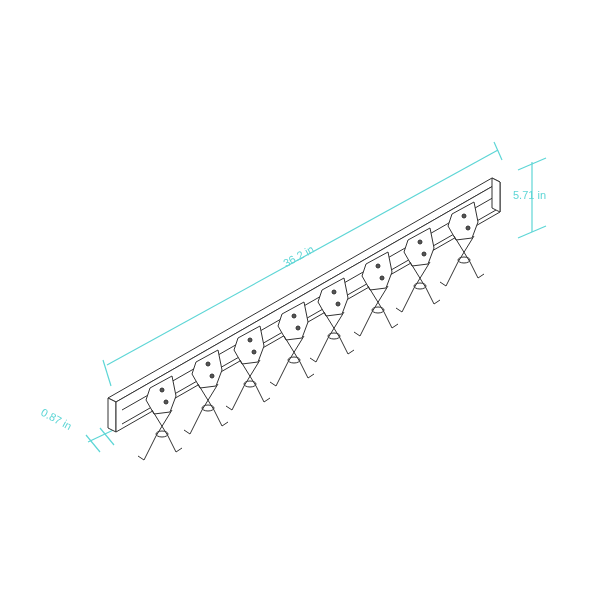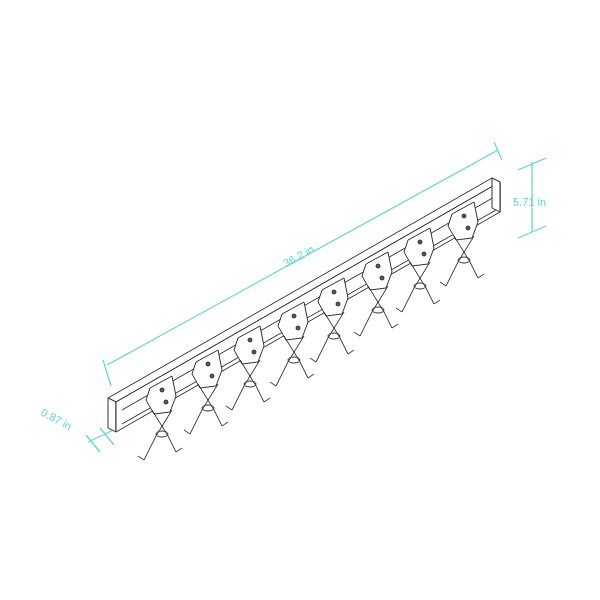--- a/index.html
+++ b/index.html
@@ -92,15 +92,15 @@
       <polygon points="0,0 22,-12 26,8 20,24 4,26 -4,12"></polygon>
       <circle cx="12" cy="2" r="2" fill="#555"></circle>
       <circle cx="16" cy="14" r="2" fill="#555"></circle>
       <path d="M2,22 L18,48 M22,22 L6,48 M18,48 L26,64 L32,60 M6,48 L-6,72 L-12,68" fill="none"></path>
       <ellipse cx="12" cy="46" rx="6" ry="3" fill="none"></ellipse>
     </g>
   </g>
 </svg>
 
 <span class="dim-label" style="left:282px; top:250px; transform: rotate(-29deg);">36.2 in</span>
-<span class="dim-label" style="left:513px; top:196px;">5.71 in</span>
+<span class="dim-label" style="left:513px; top:189px;">5.71 in</span>
 <span class="dim-label" style="left:40px; top:413px; transform: rotate(28deg);">0.87 in</span>
 </div>
 
 </body></html>

